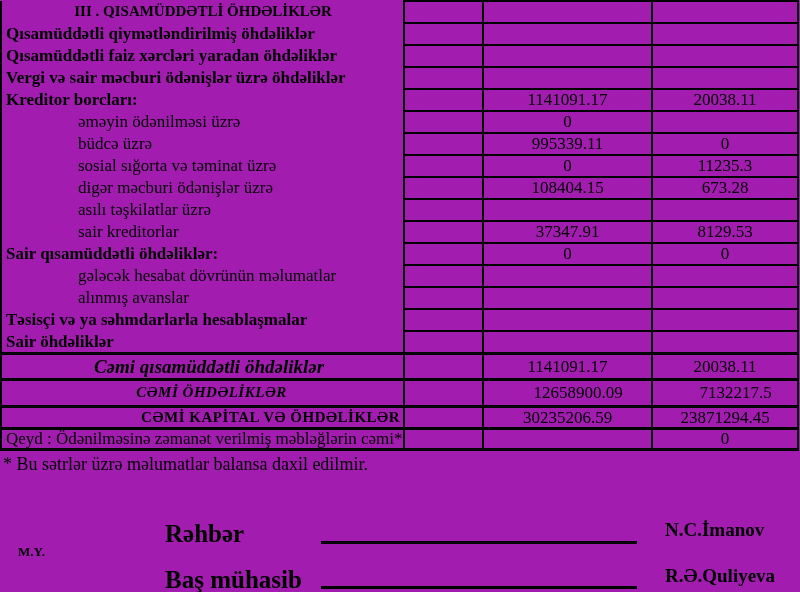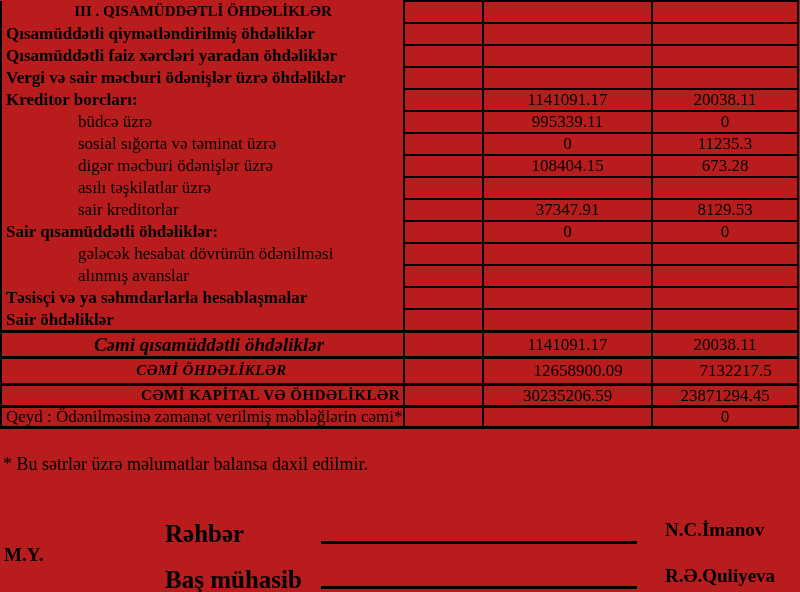--- a/index.html
+++ b/index.html
@@ -4,21 +4,21 @@
 <style>
   html, body {
     margin: 0;
     padding: 0;
     background: #ffffff;
   }
   .page {
     position: relative;
     width: 800px;
     height: 592px;
-    background: #b91c1c;
+    background: #a21caf;
     font-family: "Liberation Serif", "DejaVu Serif", serif;
     color: #000000;
     overflow: hidden;
   }
 
   
   table.balance {
     position: absolute;
     left: 0;
     top: 0;
@@ -65,21 +65,21 @@
   
   .footnote {
     position: absolute;
     left: 3px;
     top: 454px;
     font-size: 18px;
   }
   .sig-role   { position: absolute; font-weight: bold; font-size: 25px; }
   .sig-name   { position: absolute; font-weight: bold; font-size: 19px; margin-left: 16px; }
   .sig-line   { position: absolute; width: 316px; height: 3px; background: #000; }
-  .seal       { position: absolute; left: 4px; top: 544px; font-weight: bold; font-size: 19px; }
+  .seal       { position: absolute; left: 18px; top: 544px; font-weight: bold; font-size: 13px; }
   #role1 { left: 165px; top: 520px; }
   #name1 { left: 649px; top: 519px; }
   #line1 { left: 321px; top: 541px; }
   #role2 { left: 165px; top: 566px; }
   #name2 { left: 649px; top: 565px; }
   #line2 { left: 321px; top: 586px; }
 </style>
 </head>
 <body>
 
@@ -117,20 +117,26 @@
         <td class="cell"></td>
         <td class="cell"></td>
       </tr>
       <tr class="r-bold">
         <td class="lbl">Kreditor borcları:</td>
         <td class="cell"></td>
         <td class="cell">1141091.17</td>
         <td class="cell">20038.11</td>
       </tr>
       <tr class="r-ind">
+        <td class="lbl">əməyin ödənilməsi üzrə</td>
+        <td class="cell"></td>
+        <td class="cell">0</td>
+        <td class="cell"></td>
+      </tr>
+      <tr class="r-ind">
         <td class="lbl">büdcə üzrə</td>
         <td class="cell"></td>
         <td class="cell">995339.11</td>
         <td class="cell">0</td>
       </tr>
       <tr class="r-ind">
         <td class="lbl">sosial sığorta və təminat üzrə</td>
         <td class="cell"></td>
         <td class="cell">0</td>
         <td class="cell">11235.3</td>
@@ -153,21 +159,21 @@
         <td class="cell">37347.91</td>
         <td class="cell">8129.53</td>
       </tr>
       <tr class="r-bold">
         <td class="lbl">Sair qısamüddətli öhdəliklər:</td>
         <td class="cell"></td>
         <td class="cell">0</td>
         <td class="cell">0</td>
       </tr>
       <tr class="r-ind">
-        <td class="lbl">gələcək hesabat dövrünün ödənilməsi</td>
+        <td class="lbl">gələcək hesabat dövrünün məlumatlar</td>
         <td class="cell"></td>
         <td class="cell"></td>
         <td class="cell"></td>
       </tr>
       <tr class="r-ind">
         <td class="lbl">alınmış avanslar</td>
         <td class="cell"></td>
         <td class="cell"></td>
         <td class="cell"></td>
       </tr>

